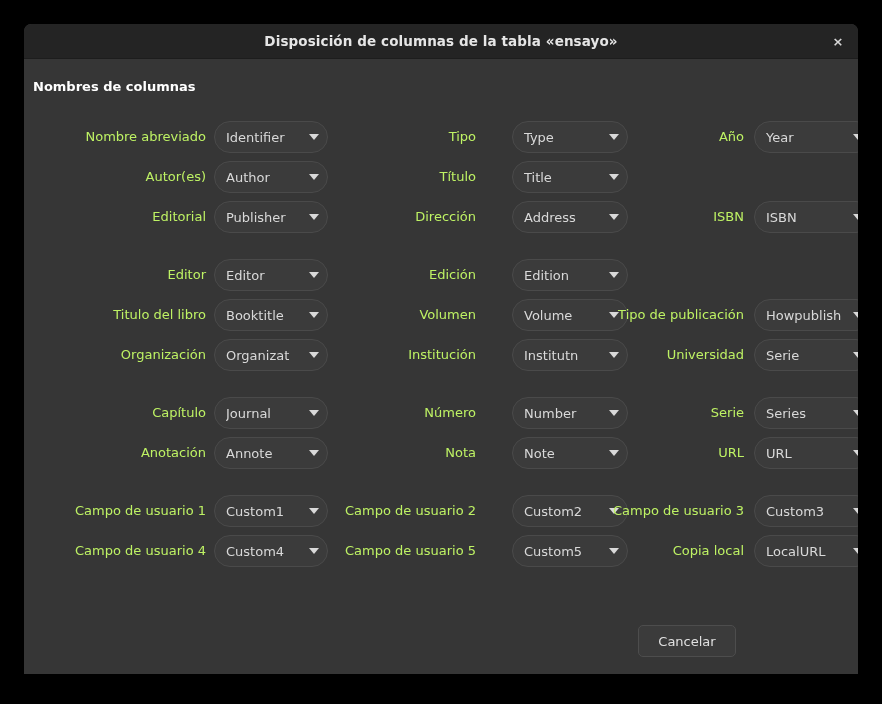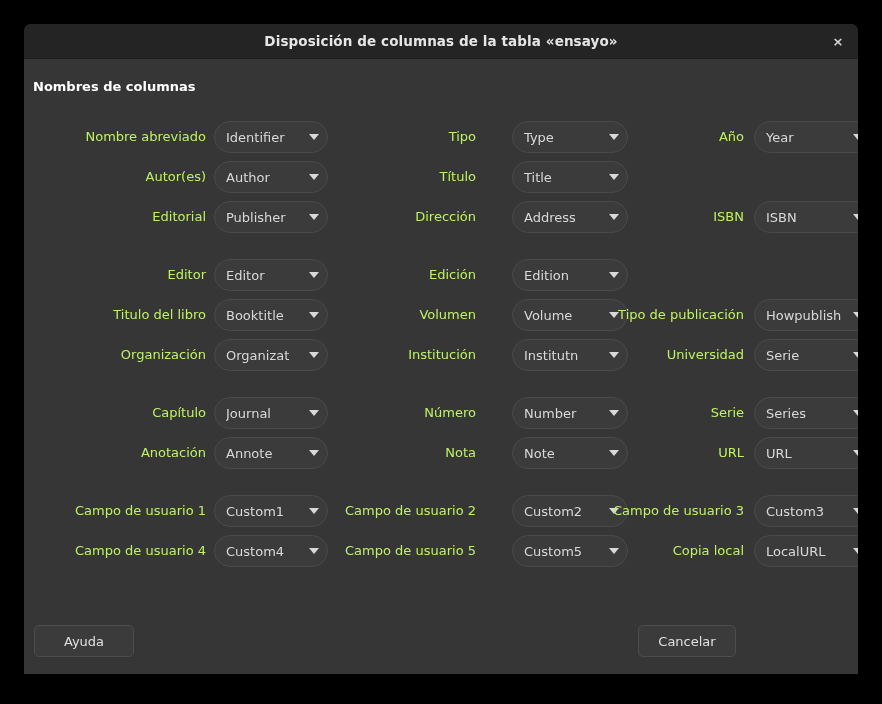--- a/index.html
+++ b/index.html
@@ -389,18 +389,17 @@
             <div class="lbl">Copia local</div>
             <div class="combo">
               <span class="val">LocalURL</span>
               <span class="arrow"></span>
             </div>
           </div>
         </div>
       </div>
 
     <div id="footer">
-      <button class="btn" id="btn-help">Ayuda</button>
       <button class="btn" id="btn-cancel">Cancelar</button>
     </div>
 
   </div>
 </div>
 
 </body></html>

